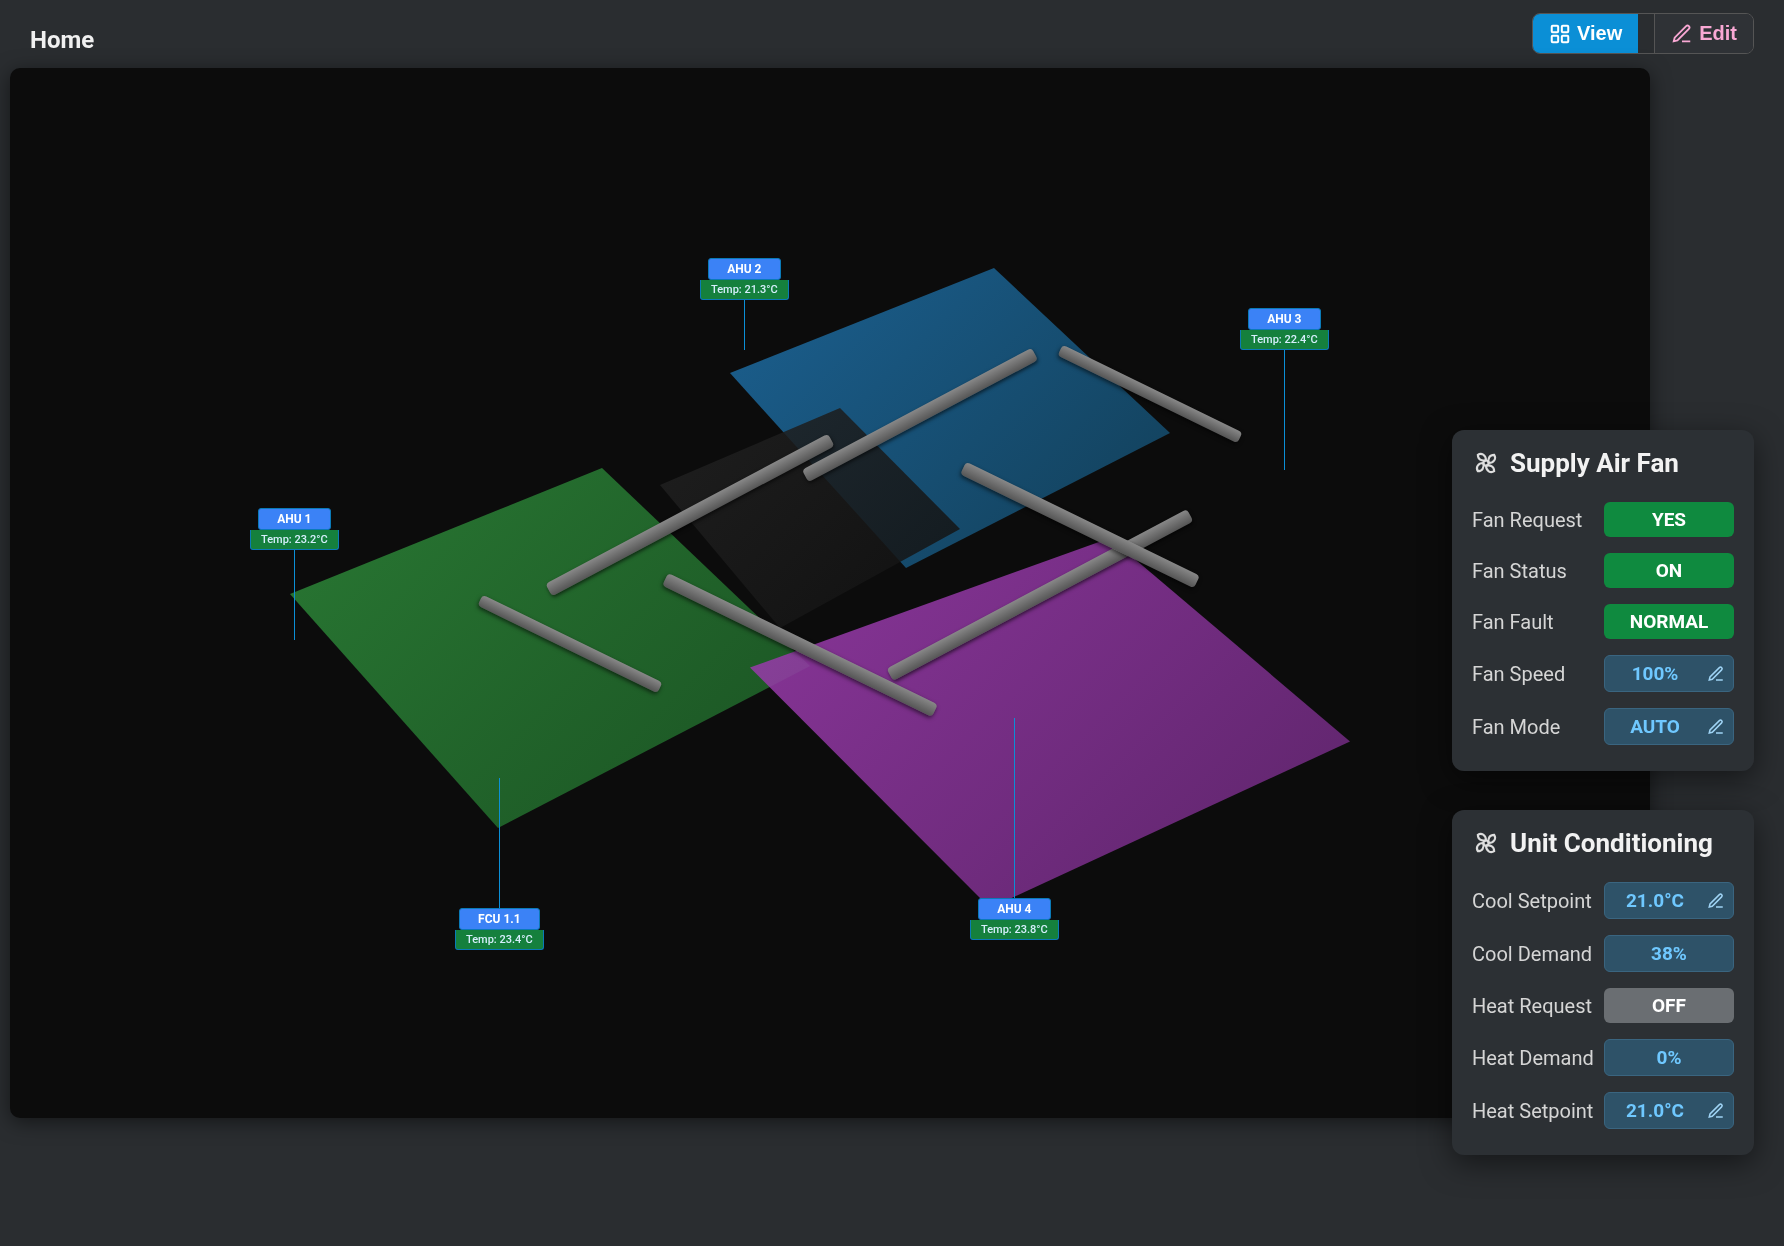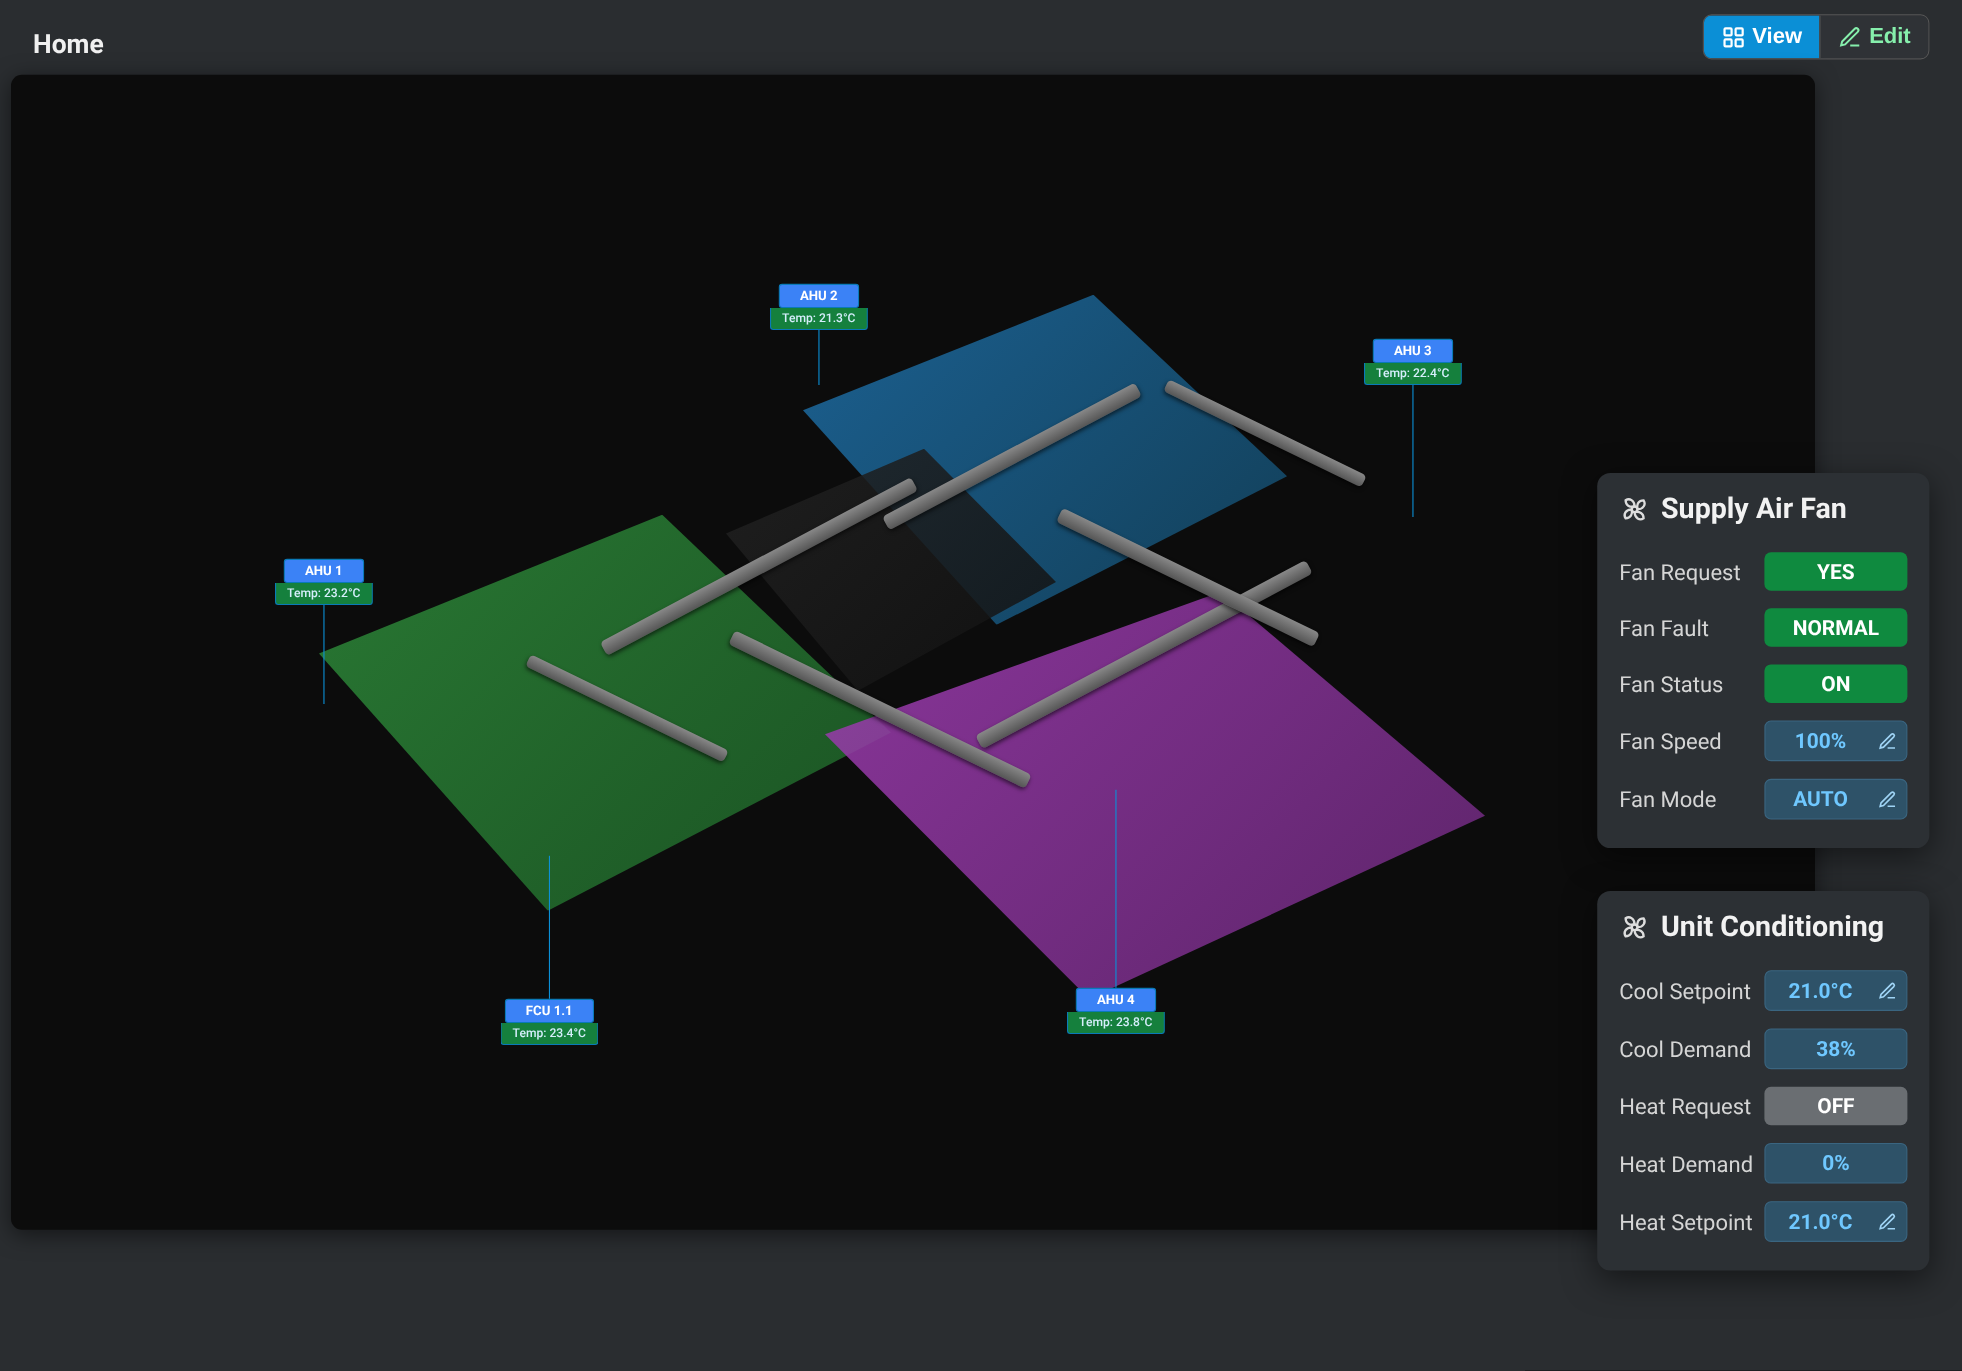--- a/index.html
+++ b/index.html
@@ -19,42 +19,42 @@
     padding: 18px 30px 10px 30px;
     height: 64px;
   }
   .topbar-title {
     font-size: 24px;
     font-weight: 700;
     color: #f0f0f0;
   }
   .topbar-controls {
     display: flex;
-    gap: 0;
+    gap: 16px;
     border: 1px solid #555;
     border-radius: 8px;
     overflow: hidden;
   }
   .top-btn {
     display: flex;
     align-items: center;
     gap: 6px;
     padding: 8px 16px;
     font-size: 20px;
     font-weight: 600;
     cursor: pointer;
     border: none;
   }
   .top-btn.view {
     background: #0b8fd6;
     color: #fff;
   }
   .top-btn.edit {
     background: #2f3236;
-    color: #86efac;
+    color: #f9a8d4;
     border-left: 1px solid #555;
   }
   .top-btn svg { width: 22px; height: 22px; }
 
   .canvas-frame {
     position: absolute;
     left: 10px;
     top: 68px;
     width: 1640px;
     height: 1050px;
@@ -274,29 +274,29 @@
     <div class="panel-title">Supply Air Fan</div>
   </div>
   <div id="fan-rows">
       <div class="panel-row">
         <div class="row-label">Fan Request</div>
         <div class="row-value green">
           <span>YES</span>
         </div>
       </div>
       <div class="panel-row">
+        <div class="row-label">Fan Status</div>
+        <div class="row-value green">
+          <span>ON</span>
+        </div>
+      </div>
+      <div class="panel-row">
         <div class="row-label">Fan Fault</div>
         <div class="row-value green">
           <span>NORMAL</span>
-        </div>
-      </div>
-      <div class="panel-row">
-        <div class="row-label">Fan Status</div>
-        <div class="row-value green">
-          <span>ON</span>
         </div>
       </div>
       <div class="panel-row">
         <div class="row-label">Fan Speed</div>
         <div class="row-value blue has-edit">
           <span>100%</span>
           <svg viewBox="0 0 24 24" fill="none" stroke="currentColor" stroke-width="2" class="edit-icon">
             <path d="M12 20h9"></path>
             <path d="M16.5 3.5a2.1 2.1 0 013 3L7 19l-4 1 1-4 12.5-12.5z"></path>
           </svg>

